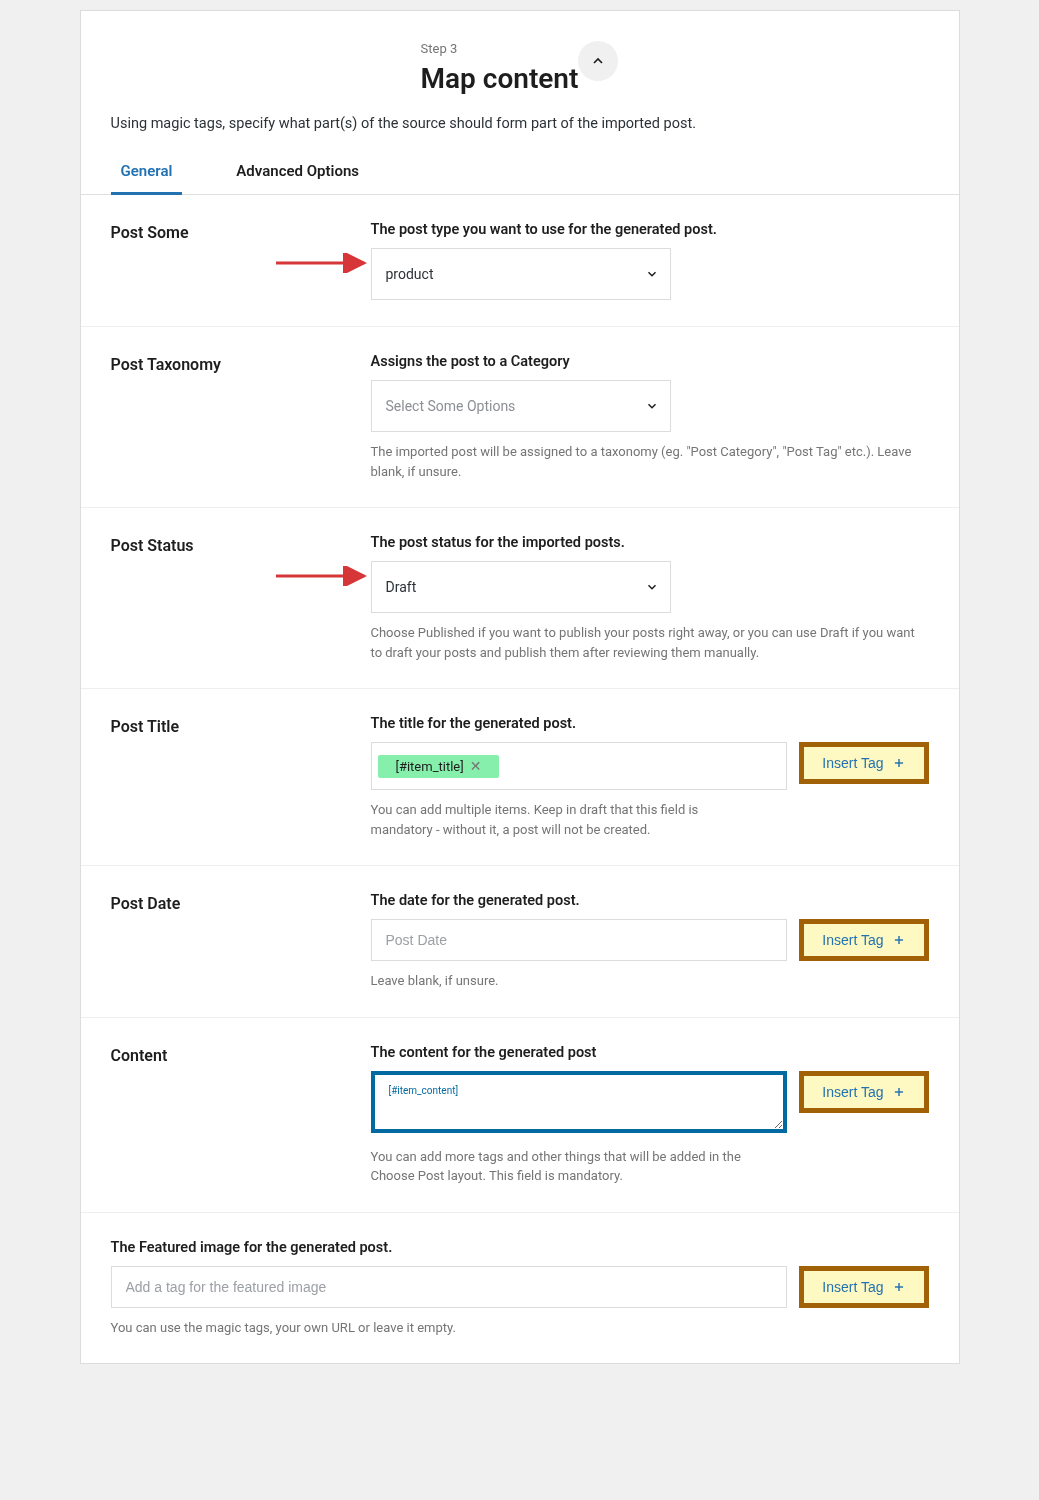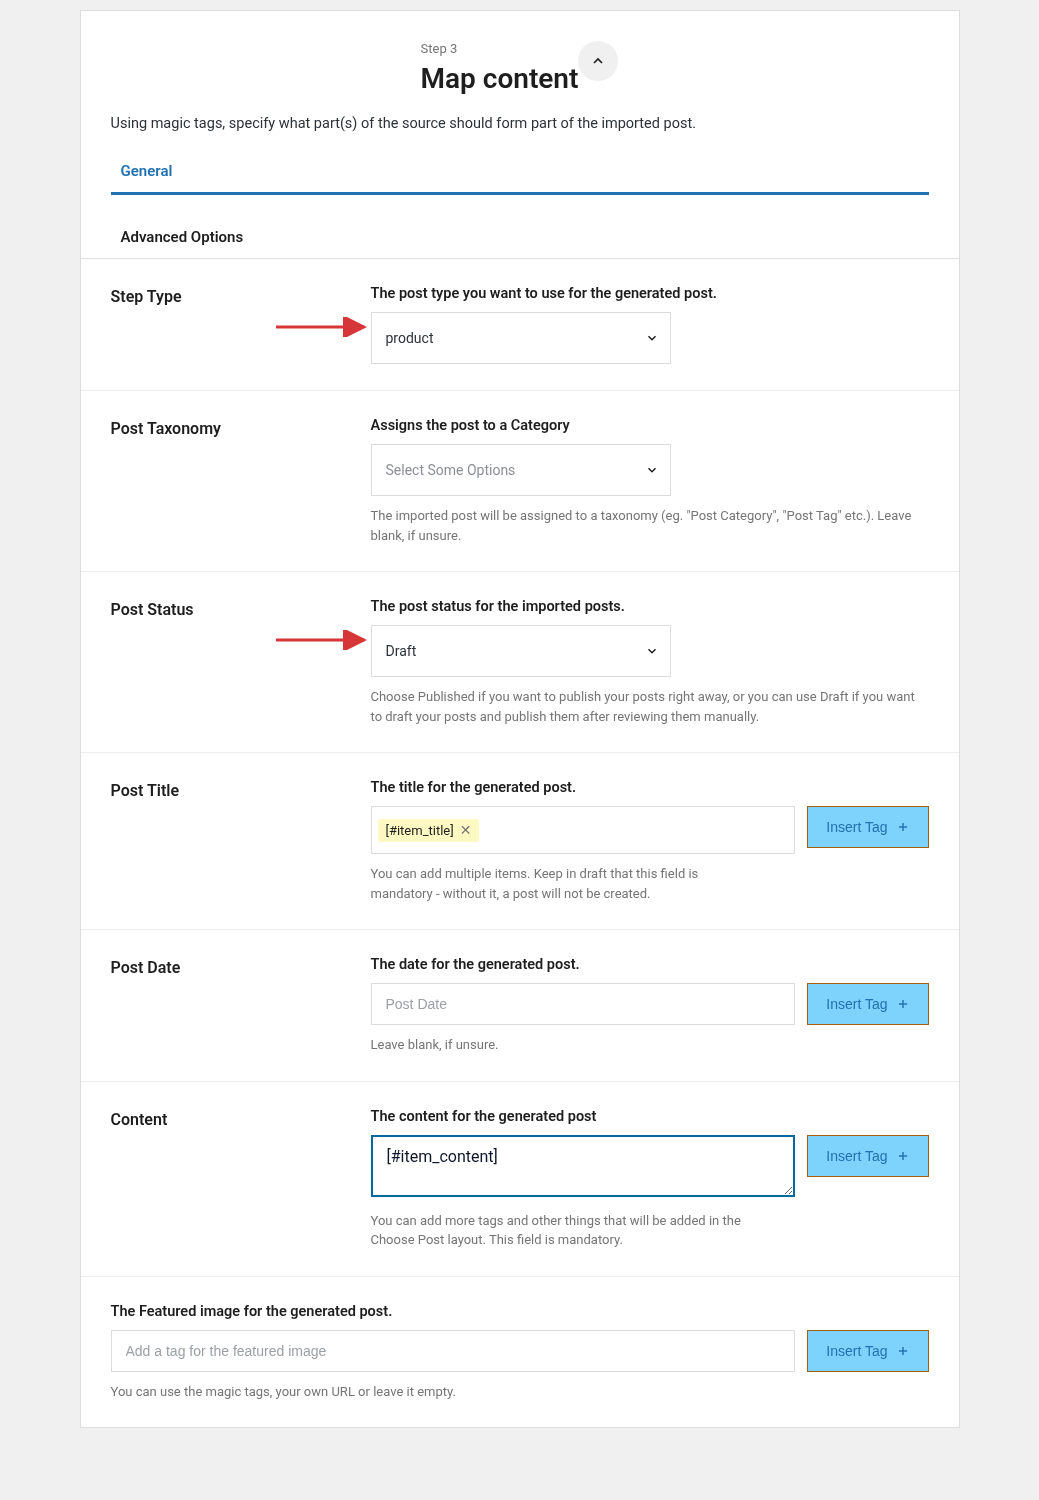--- a/index.html
+++ b/index.html
@@ -44,22 +44,21 @@
   .collapse-btn svg { width: 16px; height: 16px; }
   .panel-desc {
     padding: 10px 30px 20px 30px;
     font-size: 14.5px;
     color: #2c3338;
   }
   .tabs {
     display: flex;
     border-bottom: 1px solid #e0e0e0;
     padding: 0 30px;
-    gap: 24px;
-    flex-direction: column;
+    gap: 44px;
   }
   .tab {
     padding: 10px 10px 12px 10px;
     font-size: 15px;
     font-weight: 600;
     cursor: pointer;
     color: #1e1e1e;
   }
   .tab.active {
     color: #2271b1;
@@ -134,22 +133,22 @@
     border: 1px solid #dcdcde;
     min-height: 48px;
     padding: 6px;
     display: flex;
     flex-wrap: wrap;
     align-items: center;
     gap: 4px;
     background:#fff;
   }
   .tag-chip {
-    background: #fef9c3;
-    padding: 4px 8px;
+    background: #86efac;
+    padding: 4px 18px;
     font-size: 13px;
     display: inline-flex;
     align-items: center;
     gap: 6px;
     border-radius: 2px;
   }
   .tag-chip .x {
     cursor: pointer;
     color: #757575;
     font-size: 14px;
@@ -160,31 +159,31 @@
     height: 42px;
     border: 1px solid #dcdcde;
     padding: 0 14px;
     font-size: 14px;
     color: #2c3338;
   }
   .text-input::placeholder { color: #9ca0a5; }
   .textarea {
     width: 100%;
     min-height: 62px;
-    border: 2px solid #0369a1;
+    border: 4px solid #0369a1;
     padding: 10px 14px;
-    font-size: 16px;
-    color: #0f172a;
+    font-size: 10px;
+    color: #0369a1;
     resize: vertical;
     font-family: inherit;
   }
   .insert-tag-btn {
-    border: 1px solid #a16207;
+    border: 5px solid #a16207;
     color: #2271b1;
-    background: #7dd3fc;
+    background: #fef9c3;
     padding: 0 18px;
     height: 42px;
     display: inline-flex;
     align-items: center;
     gap: 8px;
     font-size: 14px;
     font-weight: 500;
     cursor: pointer;
     white-space: nowrap;
   }
@@ -217,21 +216,21 @@
   <div class="panel-desc">Using magic tags, specify what part(s) of the source should form part of the imported post.</div>
 
   <div class="tabs">
     <div class="tab active">General</div>
     <div class="tab">Advanced Options</div>
   </div>
 
   <div class="form-rows">
 
     <div class="form-row">
-      <div class="row-label">Step Type</div>
+      <div class="row-label">Post Some</div>
       <div class="row-body">
         <div class="field-title">The post type you want to use for the generated post.</div>
         <div class="select-wrap">
           <div class="select-box">product</div>
           <svg viewBox="0 0 24 24" fill="none" stroke="#1e1e1e" stroke-width="2.5">
               <polyline points="6 9 12 15 18 9"></polyline>
             </svg>
         </div>
       </div>
       <div class="arrow-annot">

